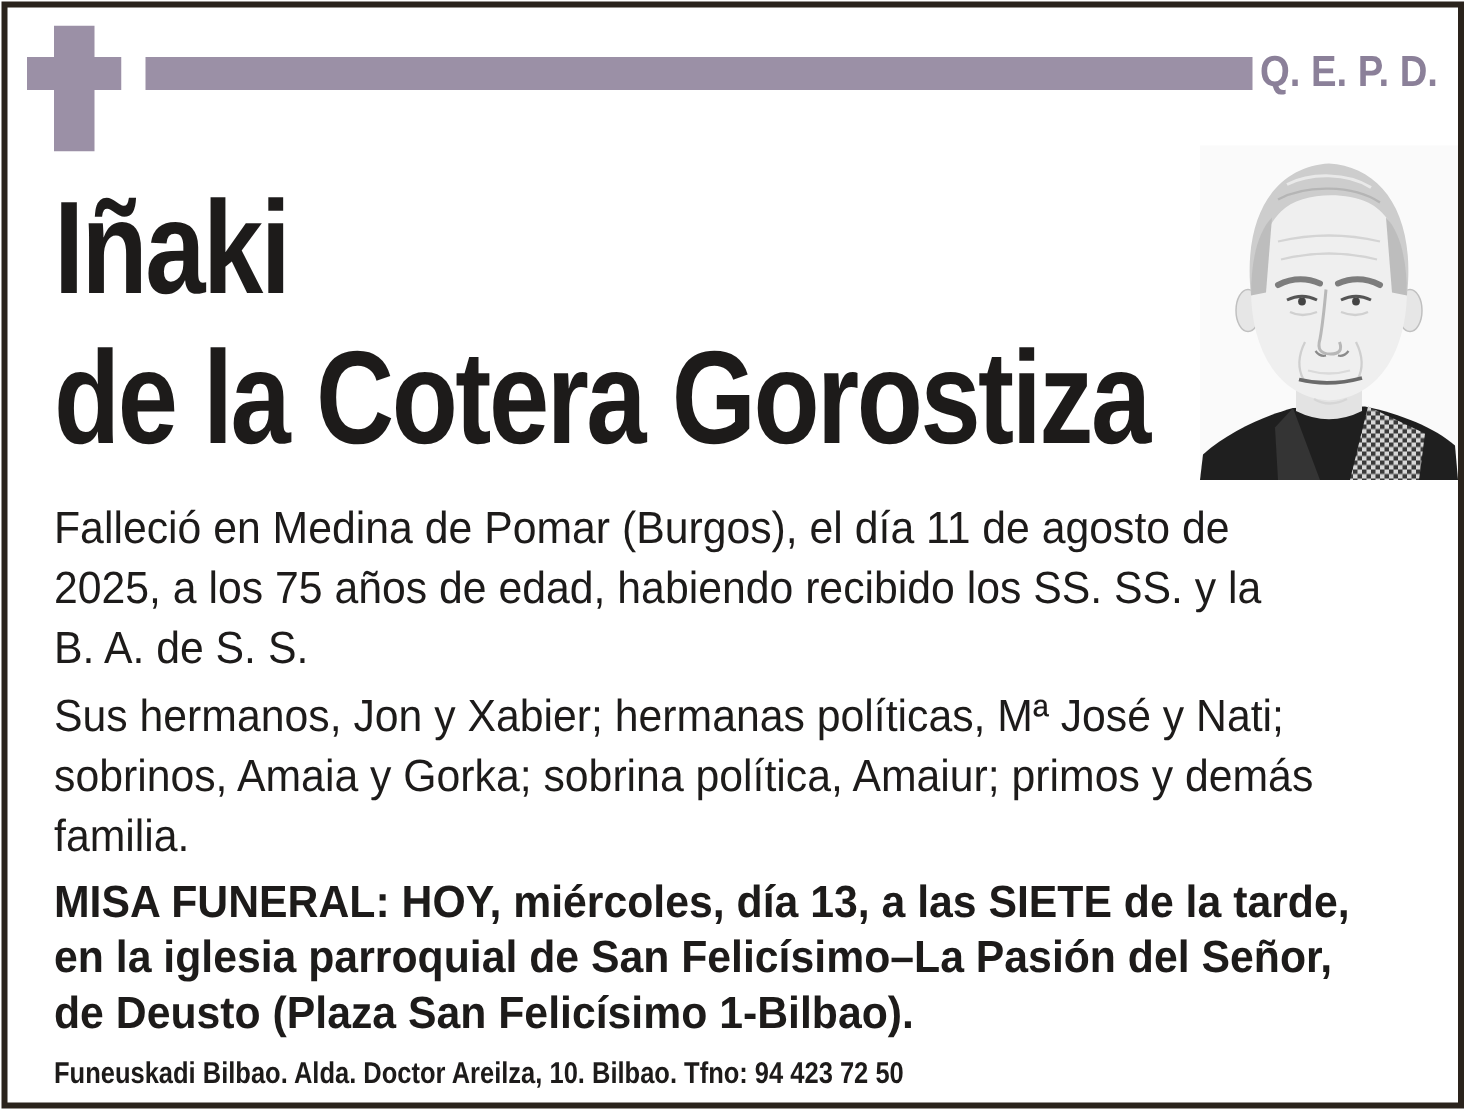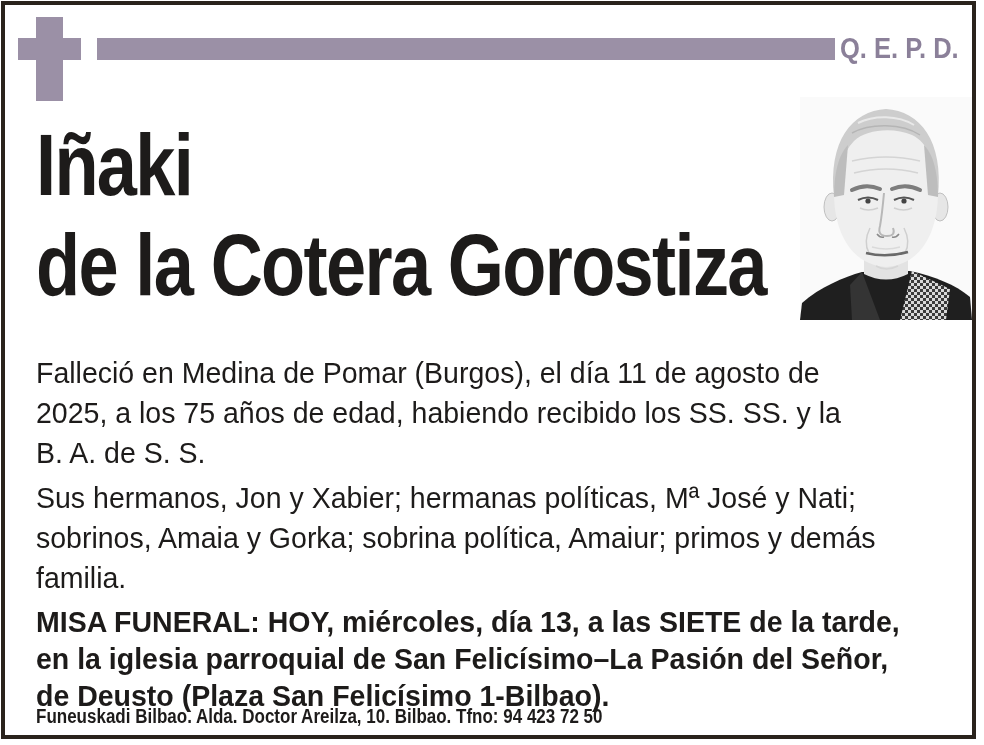--- a/index.html
+++ b/index.html
@@ -66,21 +66,20 @@
     left:800px;top:97px;
     width:172px;height:223px;
     overflow:hidden;
     background:#fafafa;
   }
   .portrait svg{display:block;}
   .body-text{
     position:absolute;
     left:36px;top:333px;
     width:940px;
-    margin-top:20px;
   }
   .para{
     font-size:30px;
     line-height:40px;
     margin:0 0 5px 0;
     white-space:pre-line;
     color:var(--ink);
     transform:scaleX(0.95);
     transform-origin:0 0;
   }

